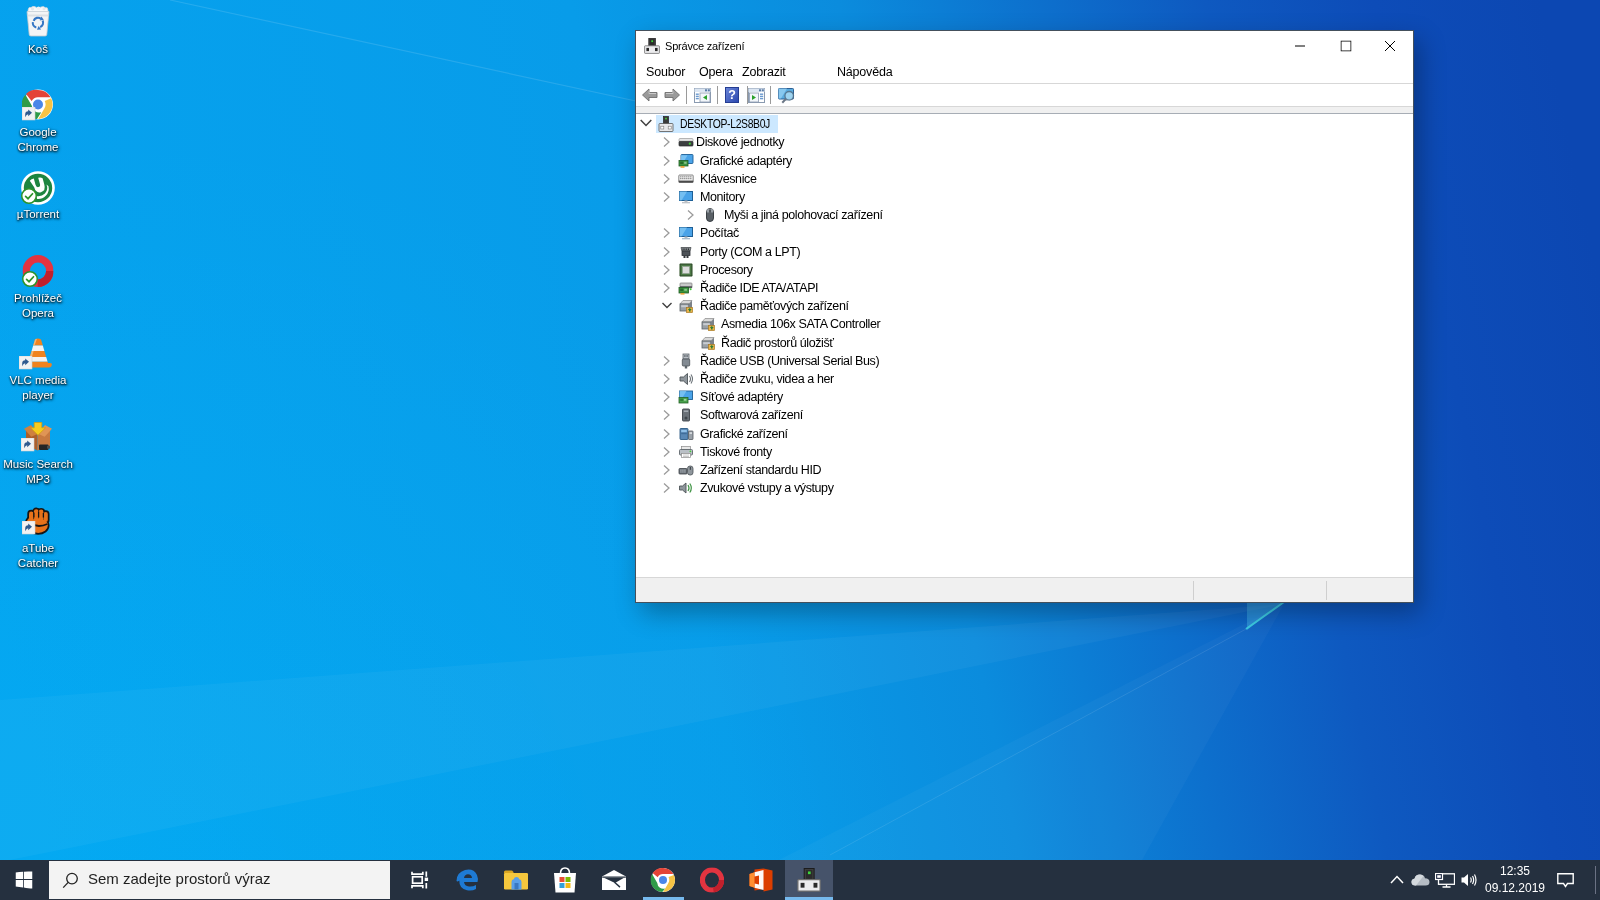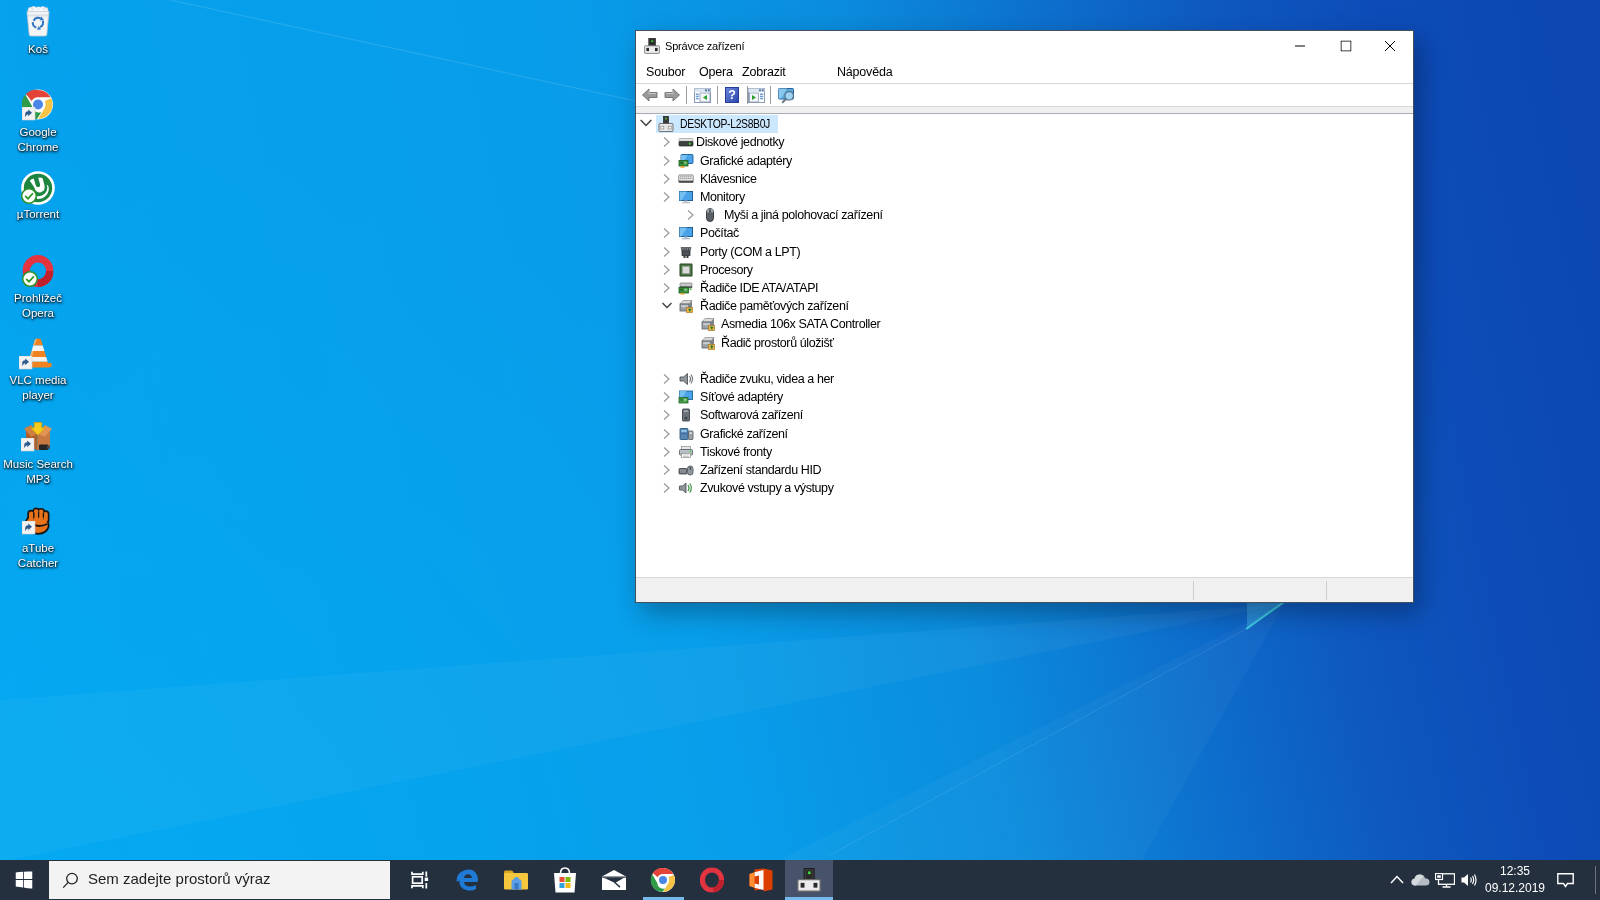--- a/index.html
+++ b/index.html
@@ -574,20 +574,29 @@
           <use href="#i-stor"></use>
         </svg>
         <span class="lbl" style="left:85px;">Asmedia 106x SATA Controller</span>
       </div>
       <div class="trow" style="top:218.6px;">
         <svg style="left:64px;top:1px;" width="16" height="16" viewBox="0 0 16 16">
           <use href="#i-stor"></use>
         </svg>
         <span class="lbl" style="left:85px;">Řadič prostorů úložišť</span>
       </div>
+      <div class="trow" style="top:236.8px;">
+        <svg style="left:27px;top:4px;" width="7" height="10" viewBox="0 0 7 10">
+          <path d="M1 0.5 L6 5 L1 9.5" stroke="#9a9a9a" stroke-width="1.25" fill="none"></path>
+        </svg>
+        <svg style="left:42px;top:1px;" width="16" height="16" viewBox="0 0 16 16">
+          <use href="#i-usb"></use>
+        </svg>
+        <span class="lbl" style="left:64px;">Řadiče USB (Universal Serial Bus)</span>
+      </div>
       <div class="trow" style="top:255.0px;">
         <svg style="left:27px;top:4px;" width="7" height="10" viewBox="0 0 7 10">
           <path d="M1 0.5 L6 5 L1 9.5" stroke="#9a9a9a" stroke-width="1.25" fill="none"></path>
         </svg>
         <svg style="left:42px;top:1px;" width="16" height="16" viewBox="0 0 16 16">
           <use href="#i-snd"></use>
         </svg>
         <span class="lbl" style="left:64px;">Řadiče zvuku, videa a her</span>
       </div>
       <div class="trow" style="top:273.2px;text-decoration:underline;">

